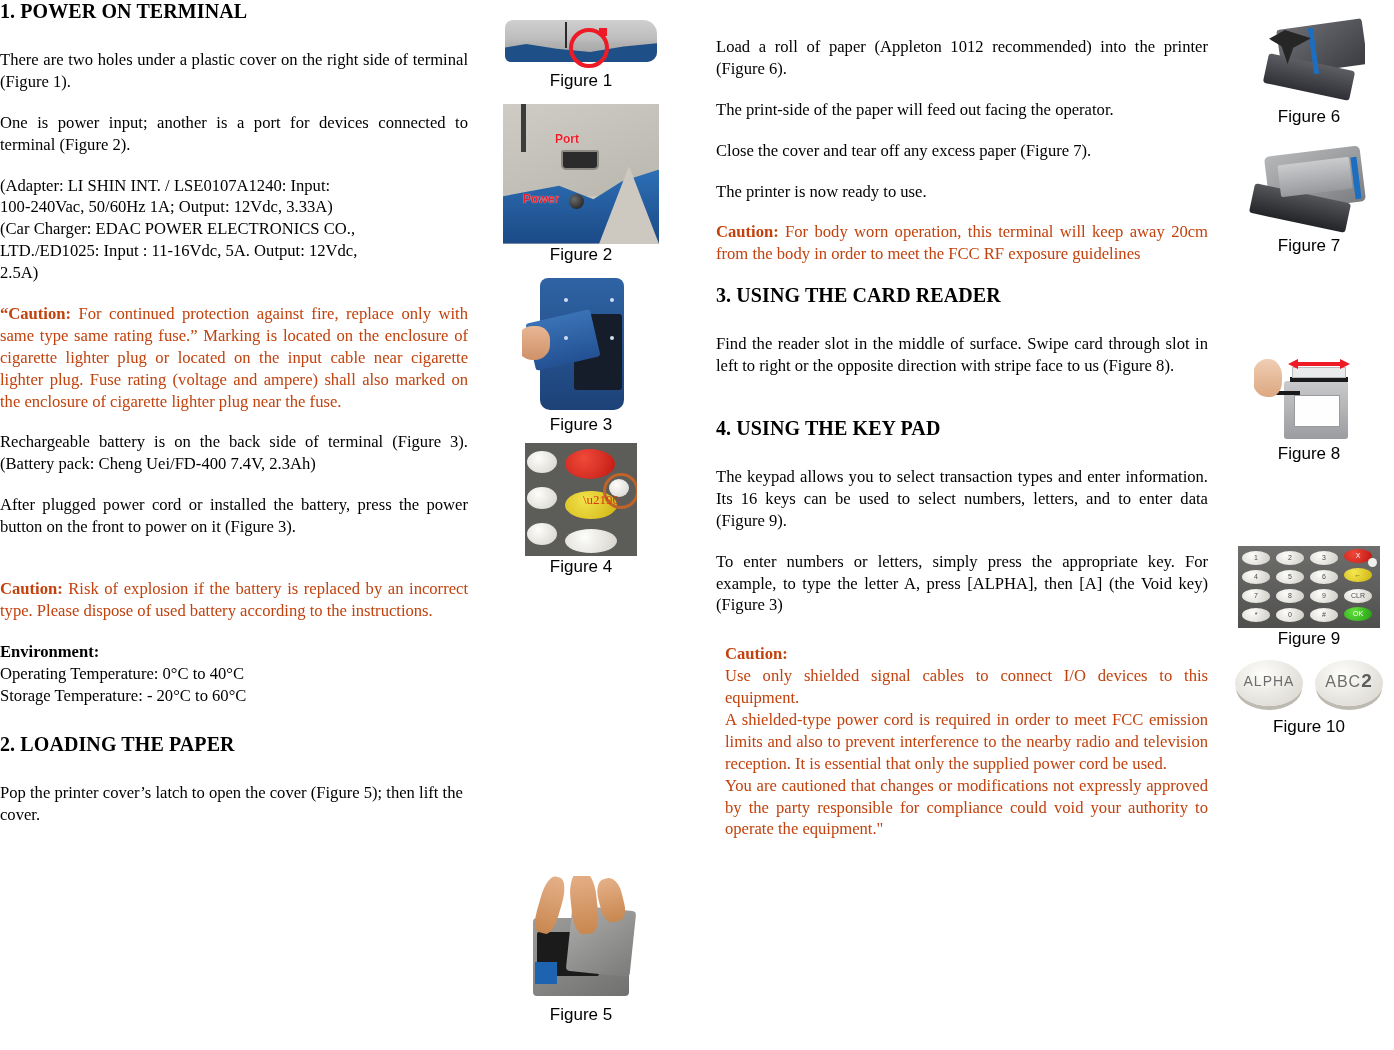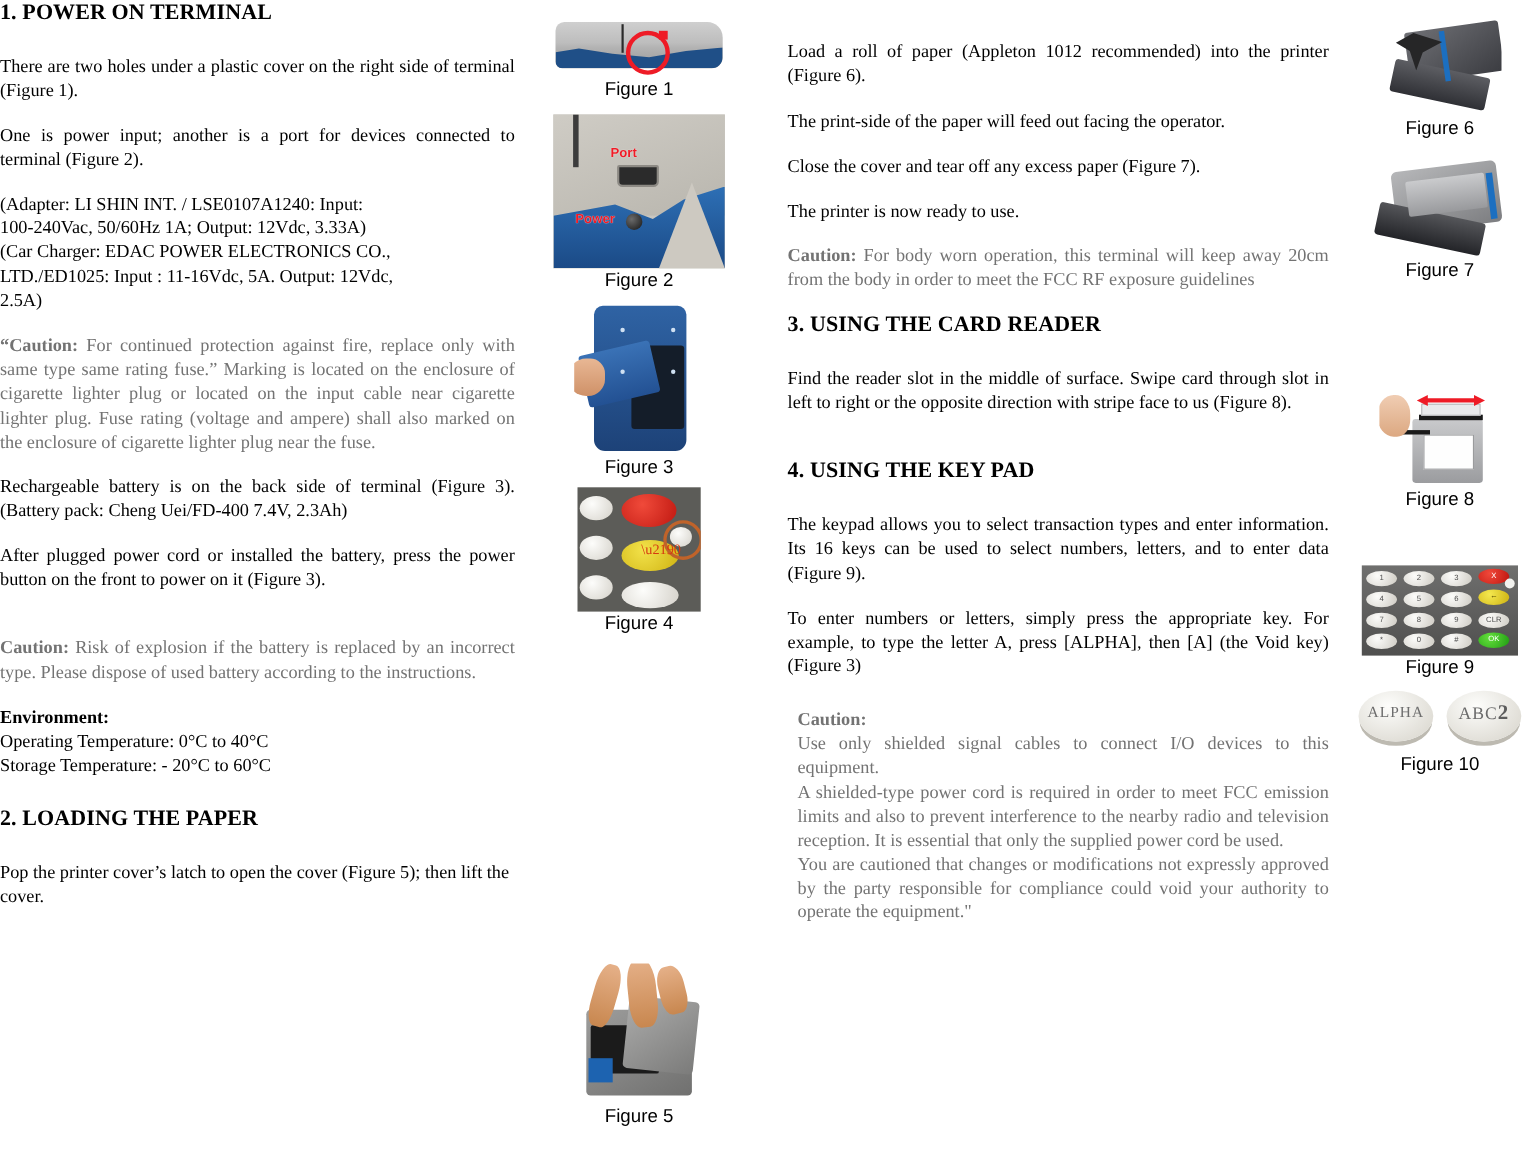--- a/index.html
+++ b/index.html
@@ -38,21 +38,21 @@
   }
   p.body {
     font-size: 16.6px;
     line-height: 1.32;
     margin: 0;
     text-align: justify;
     text-justify: inter-word;
   }
   p.body.nojust { text-align: left; }
   p.red {
-    color: #737373;
+    color: #c2410c;
   }
   .lbl {
     font-weight: bold;
   }
   .spacer-m { height: 19px; }
   .spacer-l { height: 27px; }
   .spacer-xl { height: 40px; }
 
   
   .fig {
@@ -200,21 +200,21 @@
   .f9 .k-grn   { background: radial-gradient(circle at 36% 30%,#64e03c,#1f9a12); color:#fff; }
   .f9 .dot9 { position:absolute; right:3px; top:12px; width:9px; height:9px; background:#f1f1ee; border-radius:50%; }
 
   
   .f10 { width: 152px; height: 62px; }
   .f10 .cap {
     position:absolute; top:6px; width:68px; height:46px;
     background: radial-gradient(ellipse at 40% 30%,#fdfdfb,#d6d3ca);
     border-radius:50%;
     box-shadow: 0 5px 0 -1px #bdbab1;
-    font-family:Liberation Serif, serif;
+    font-family:Liberation Sans, sans-serif;
     color:#6d6d6d; text-align:center; line-height:42px; font-size:14px; letter-spacing:1px;
   }
   .f10 .cap-a { left:2px; }
   .f10 .cap-b { left:82px; }
   .f10 .cap-b .sm { font-size:16px; }
   .f10 .cap-b .bg { font-size:19px; font-weight:bold; color:#5c5c5c; }
 </style>
 </head>
 <body>
 
@@ -402,21 +402,21 @@
       <div class="hand8"></div>
       <svg class="arrow8" viewBox="0 0 62 14">
         <line x1="8" y1="7" x2="54" y2="7" stroke="#ee1b26" stroke-width="4"></line>
         <polygon points="0,7 10,2 10,12" fill="#ee1b26"></polygon>
         <polygon points="62,7 52,2 52,12" fill="#ee1b26"></polygon>
       </svg>
     </div>
     <div class="fig-cap">Figure 8</div>
   </div>
 
-  <div class="fig" style="margin-top:50px;">
+  <div class="fig" style="margin-top:82px;">
     <div class="ph f9">
       <div class="key9" style="left:4px;  top:5px;">1</div>
       <div class="key9" style="left:38px; top:5px;">2</div>
       <div class="key9" style="left:72px; top:5px;">3</div>
       <div class="key9 k-red" style="left:106px;top:3px;">X</div>
       <div class="key9" style="left:4px;  top:24px;">4</div>
       <div class="key9" style="left:38px; top:24px;">5</div>
       <div class="key9" style="left:72px; top:24px;">6</div>
       <div class="key9 k-yel" style="left:106px;top:22px;">←</div>
       <div class="key9" style="left:4px;  top:43px;">7</div>

